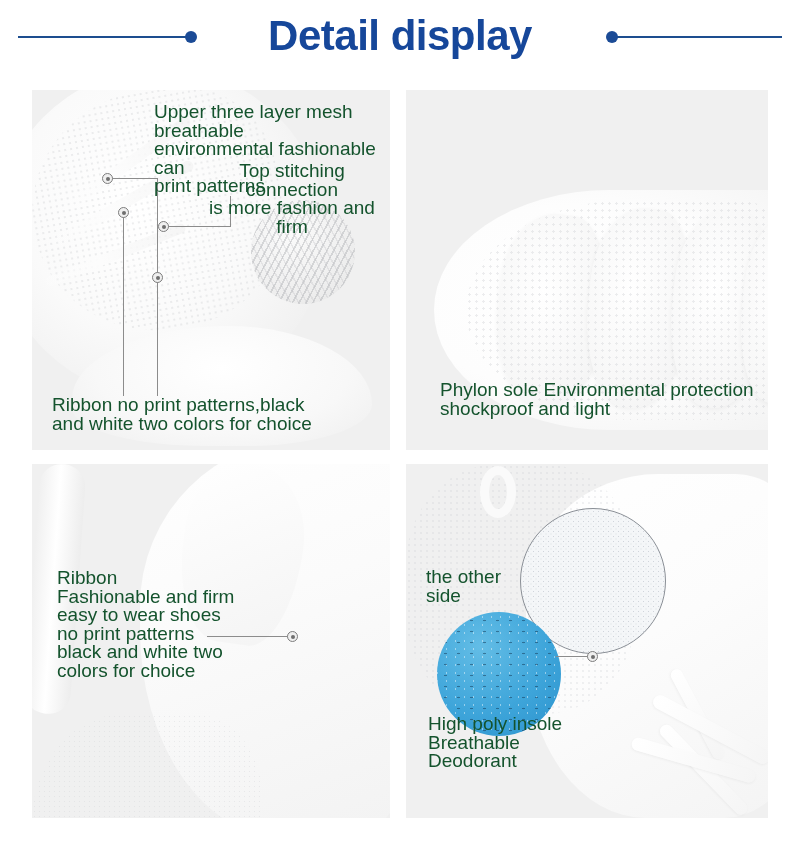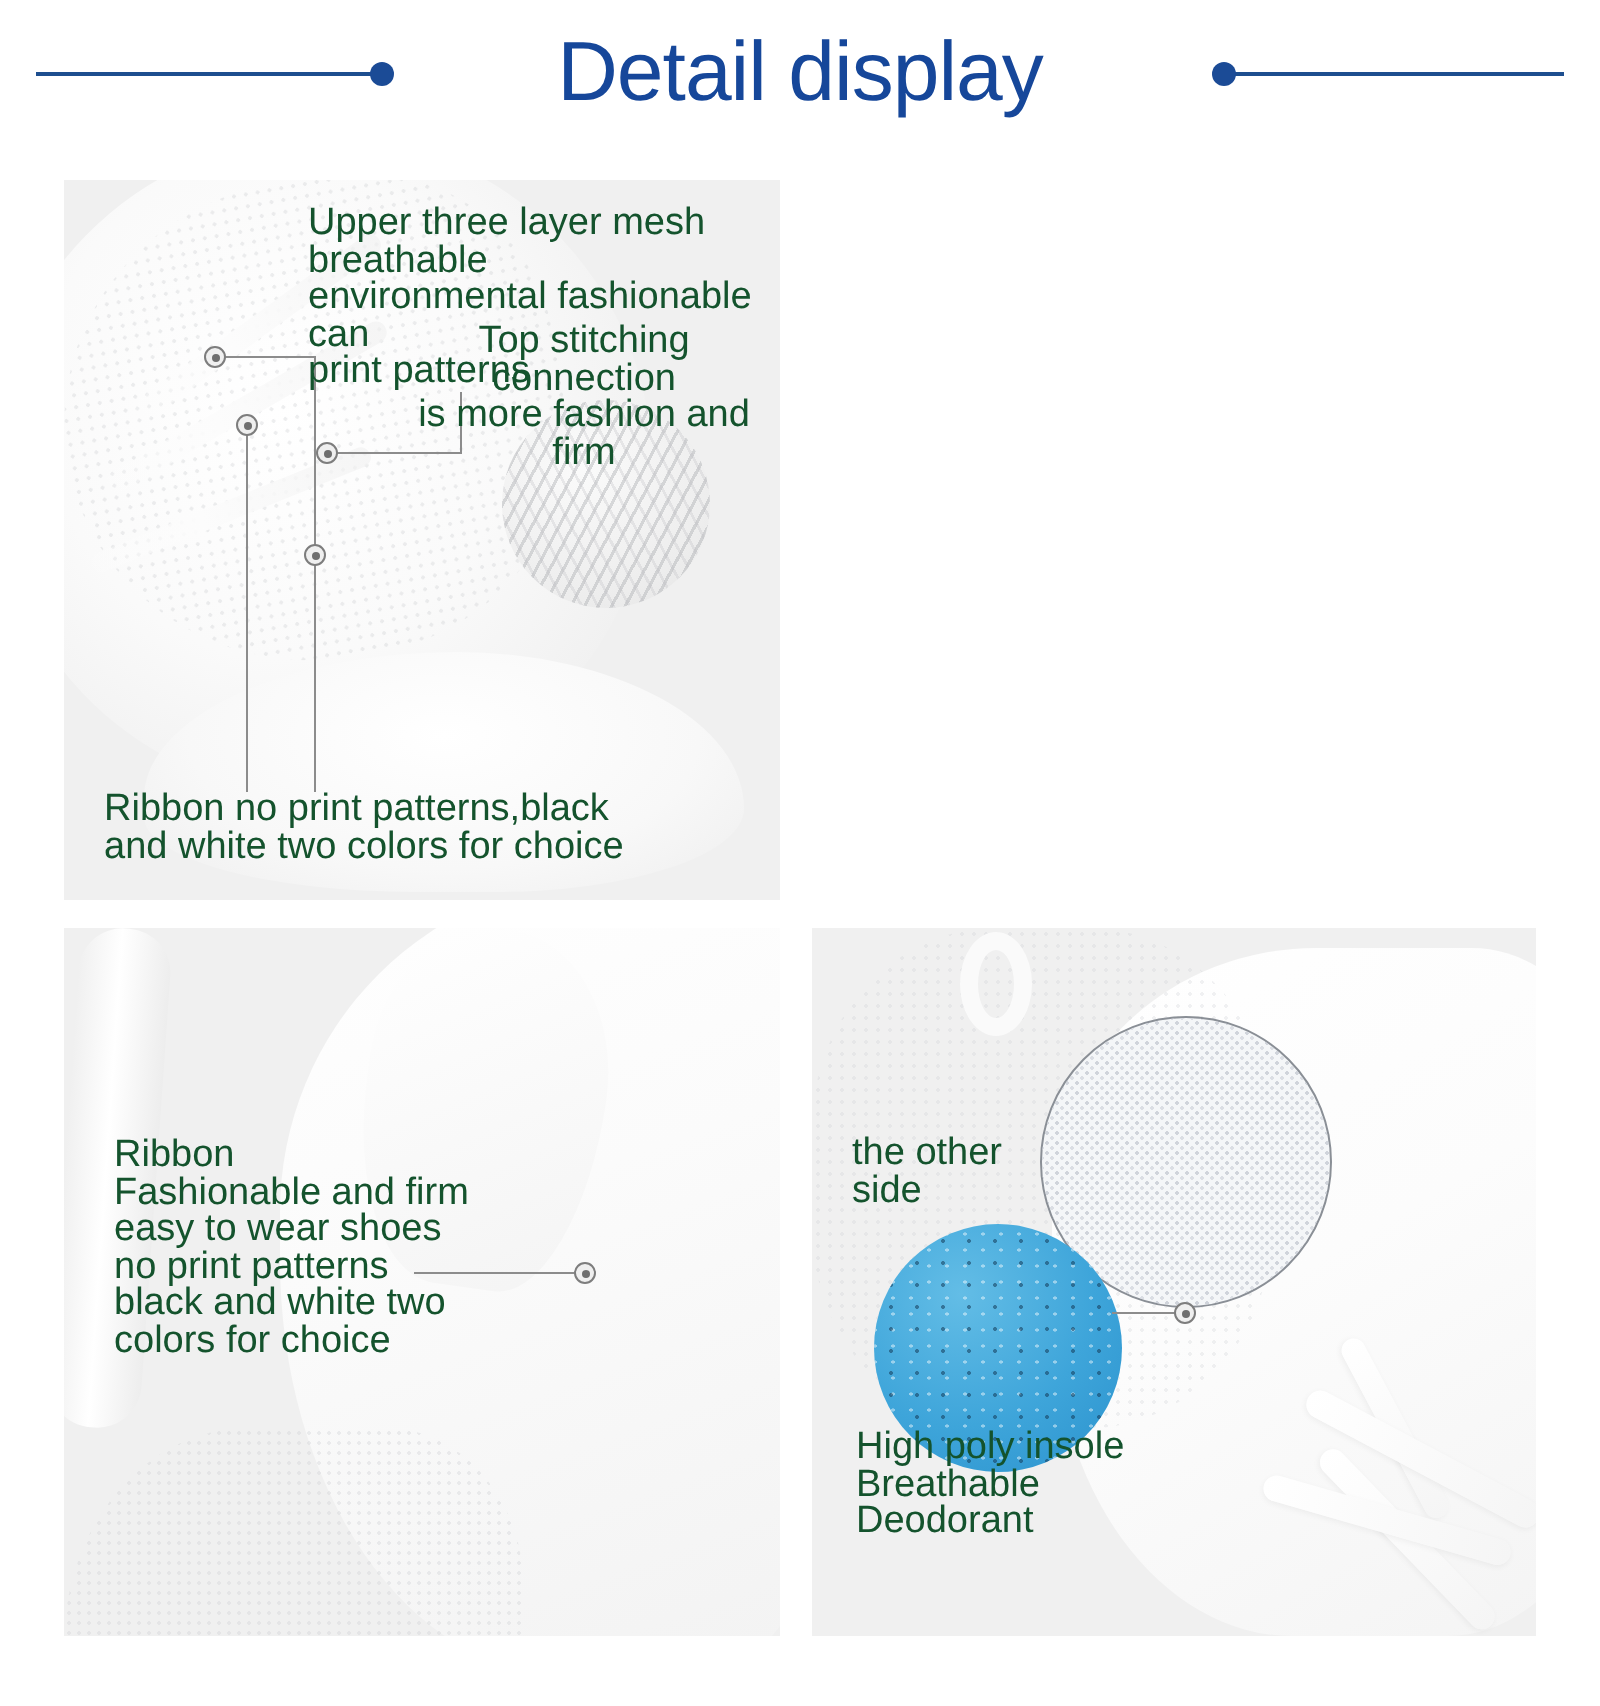--- a/index.html
+++ b/index.html
@@ -39,21 +39,21 @@
     background: #1b4b96;
   }
   .rule-dot.left  { left: 185px; }
   .rule-dot.right { left: 606px; }
   #page-title {
     position: absolute;
     left: 0; top: 8px;
     width: 800px;
     text-align: center;
     font-size: 42px;
-    font-weight: normal;
+    font-weight: bold;
     letter-spacing: -0.5px;
     color: #16479a;
     line-height: 56px;
     white-space: nowrap;
   }
 
   
   .panel {
     position: absolute;
     background: #f0f0f0;
@@ -295,20 +295,32 @@
 
     <div class="note" style="left:122px; top:13px; width:236px;">Upper three layer mesh breathable
 environmental  fashionable can
 print patterns</div>
     <div class="note" style="left:160px; top:72px; width:200px;text-align:center;">Top stitching connection
 is more fashion and firm</div>
     <div class="note" style="left:20px; top:306px; width:260px;">Ribbon no print patterns,black
 and white two colors for choice</div>
   </div>
 
+  <div class="panel" id="panel-2">
+    <div class="photo">
+      <div class="blob" id="p2-sole"></div>
+      <div id="p2-tread-a"></div>
+      <div id="p2-tread-b"></div>
+      <div id="p2-tread-c"></div>
+      <div id="p2-tread-d"></div>
+      <div id="p2-dots"></div>
+    </div>
+    <div class="note" style="left:34px; top:291px; width:320px;">Phylon sole   Environmental protection
+shockproof and light</div>
+  </div>
 
   <div class="panel" id="panel-3">
     <div class="photo">
       <div class="blob" id="p3-collar"></div>
       <div class="blob" id="p3-tongue"></div>
       <div id="p3-ribbon"></div>
       <div id="p3-knit"></div>
     </div>
 
     <div class="lead-h" style="left:175px; top:172px; width:82px;"></div>

